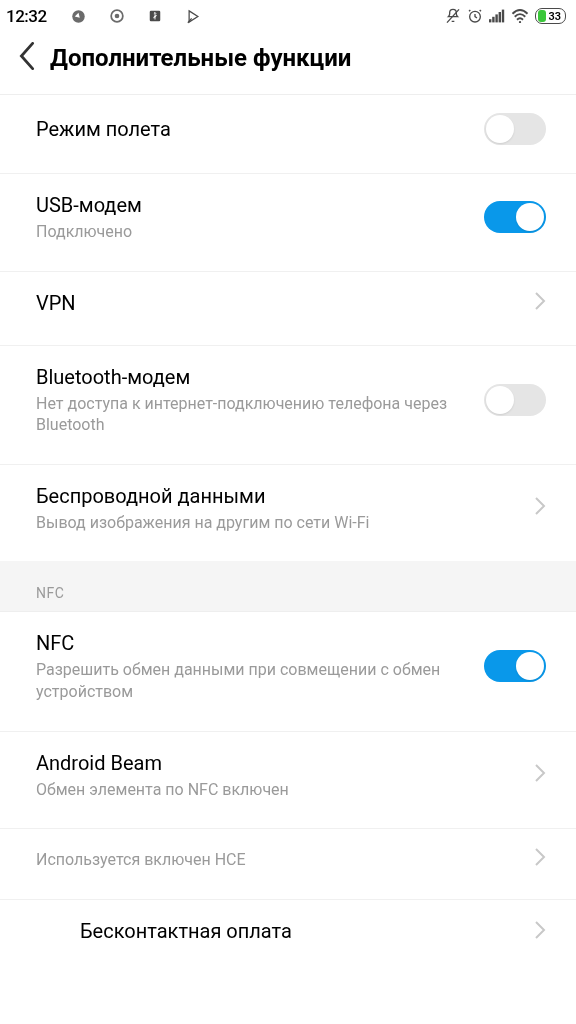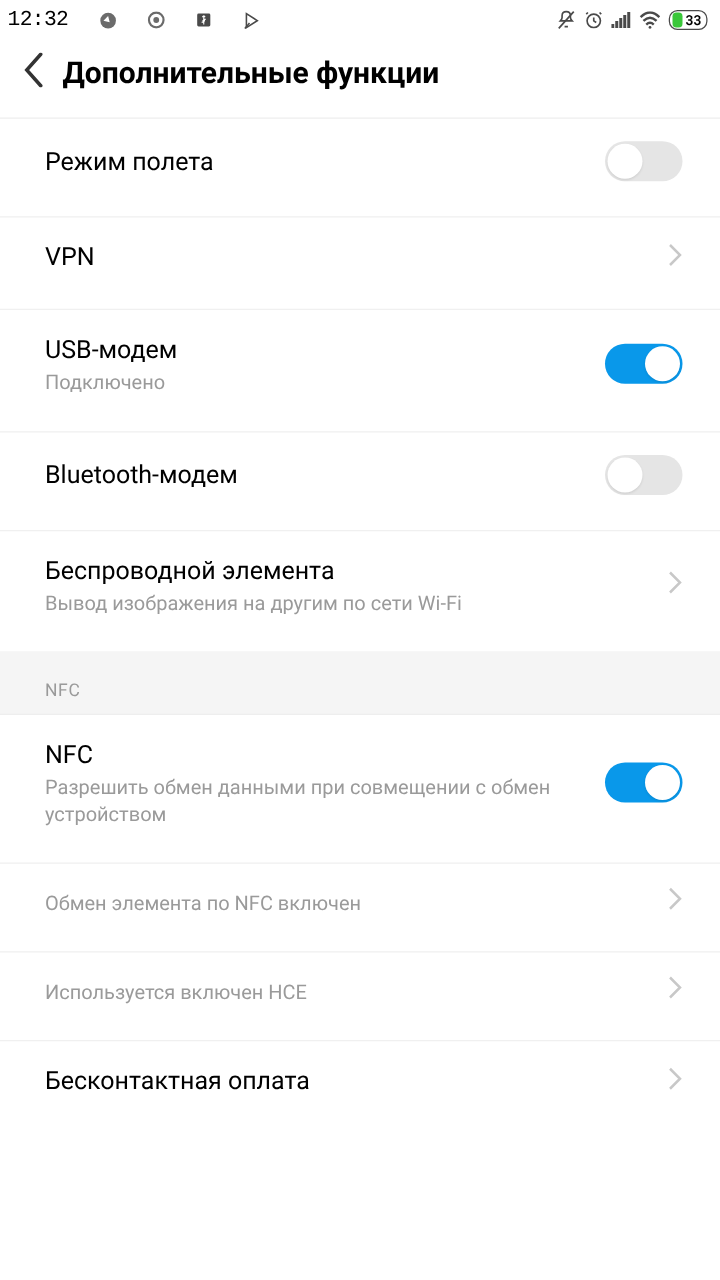--- a/index.html
+++ b/index.html
@@ -13,21 +13,21 @@
     }
     .status-bar {
       display: flex;
       justify-content: space-between;
       align-items: center;
       padding: 4px 10px 2px 6px;
       height: 30px;
       font-size: 16px;
       font-weight: 500;
     }
-    .status-left { display: flex; align-items: center; gap: 24px; font-family: Liberation Mono, monospace; }
+    .status-left { display: flex; align-items: center; gap: 24px; }
     .status-right { display: flex; align-items: center; gap: 6px; }
     .status-time { font-size: 17px; letter-spacing: -0.5px; }
     .status-icon { display:inline-flex; align-items:center; color:#4a4a4a; }
     .battery {
       display: inline-flex; align-items: center;
       border: 1.5px solid #4a4a4a;
       border-radius: 7px;
       padding: 0 4px 0 2px;
       font-size: 11px;
       font-weight: 600;
@@ -179,51 +179,52 @@
     <div class="row-text">
       <div class="row-title">Режим полета</div>
     </div>
     <div class="toggle off">
         <div class="knob"></div>
       </div>
   </div>
 
   <div class="row">
     <div class="row-text">
-      <div class="row-title">VPN</div>
-    </div>
-    <span class="chevron-r">
-      <svg width="12" height="20" viewBox="0 0 12 20">
-          <path d="M2 2 L10 10 L2 18" stroke="#c8c8c8" stroke-width="2" fill="none"></path>
-        </svg>
-    </span>
-  </div>
-
-  <div class="row">
-    <div class="row-text">
       <div class="row-title">USB-модем</div>
       <div class="row-sub">Подключено</div>
     </div>
     <div class="toggle on">
         <div class="knob"></div>
       </div>
   </div>
 
   <div class="row">
     <div class="row-text">
+      <div class="row-title">VPN</div>
+    </div>
+    <span class="chevron-r">
+      <svg width="12" height="20" viewBox="0 0 12 20">
+          <path d="M2 2 L10 10 L2 18" stroke="#c8c8c8" stroke-width="2" fill="none"></path>
+        </svg>
+    </span>
+  </div>
+
+  <div class="row">
+    <div class="row-text">
       <div class="row-title">Bluetooth-модем</div>
+      <div class="row-sub">Нет доступа к интернет-подключению телефона через Bluetooth</div>
     </div>
     <div class="toggle off">
         <div class="knob"></div>
       </div>
   </div>
 
   <div class="row" style="border-bottom:none;">
     <div class="row-text">
-      <div class="row-title">Беспроводной элемента</div>
+      <div class="row-title">Беспроводной данными</div>
       <div class="row-sub">Вывод изображения на другим по сети Wi-Fi</div>
     </div>
     <span class="chevron-r">
       <svg width="12" height="20" viewBox="0 0 12 20">
           <path d="M2 2 L10 10 L2 18" stroke="#c8c8c8" stroke-width="2" fill="none"></path>
         </svg>
     </span>
   </div>
 
   <div class="section-header">NFC</div>
@@ -233,41 +234,42 @@
       <div class="row-title">NFC</div>
       <div class="row-sub">Разрешить обмен данными при совмещении с обмен устройством</div>
     </div>
     <div class="toggle on">
         <div class="knob"></div>
       </div>
   </div>
 
   <div class="row">
     <div class="row-text">
+      <div class="row-title">Android Beam</div>
       <div class="row-sub">Обмен элемента по NFC включен</div>
     </div>
     <span class="chevron-r">
       <svg width="12" height="20" viewBox="0 0 12 20">
           <path d="M2 2 L10 10 L2 18" stroke="#c8c8c8" stroke-width="2" fill="none"></path>
         </svg>
     </span>
   </div>
 
   <div class="row">
     <div class="row-text">
       <div class="row-sub">Используется включен HCE</div>
     </div>
     <span class="chevron-r">
       <svg width="12" height="20" viewBox="0 0 12 20">
           <path d="M2 2 L10 10 L2 18" stroke="#c8c8c8" stroke-width="2" fill="none"></path>
         </svg>
     </span>
   </div>
 
-  <div class="row" style="border-bottom:none;">
+  <div class="row" style="border-bottom:none;margin-left:44px;">
     <div class="row-text">
       <div class="row-title">Бесконтактная оплата</div>
     </div>
     <span class="chevron-r">
       <svg width="12" height="20" viewBox="0 0 12 20">
           <path d="M2 2 L10 10 L2 18" stroke="#c8c8c8" stroke-width="2" fill="none"></path>
         </svg>
     </span>
   </div>
 

